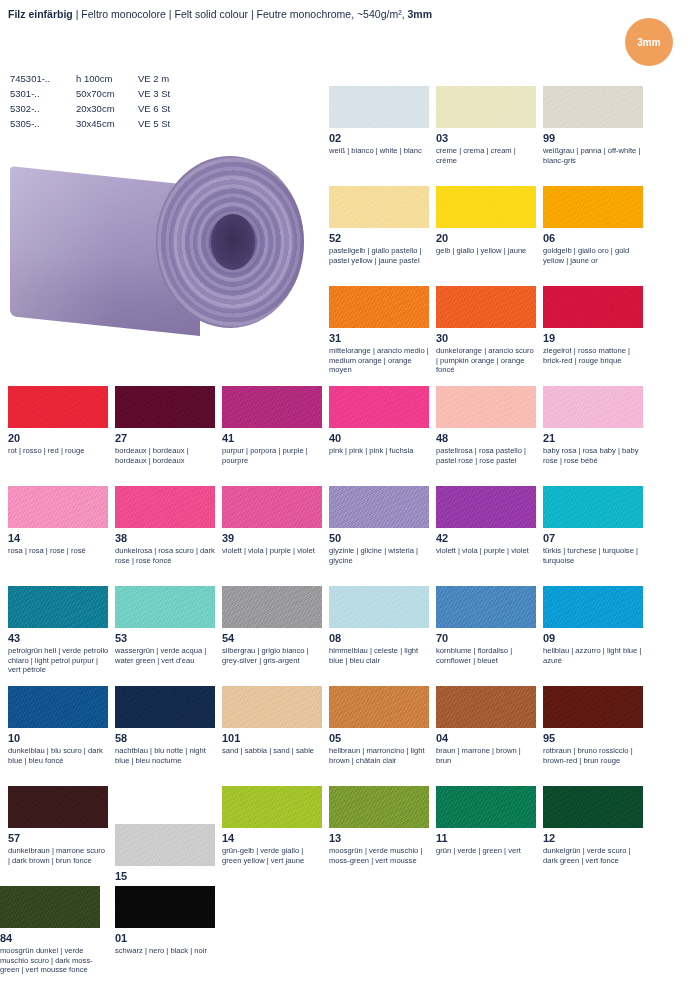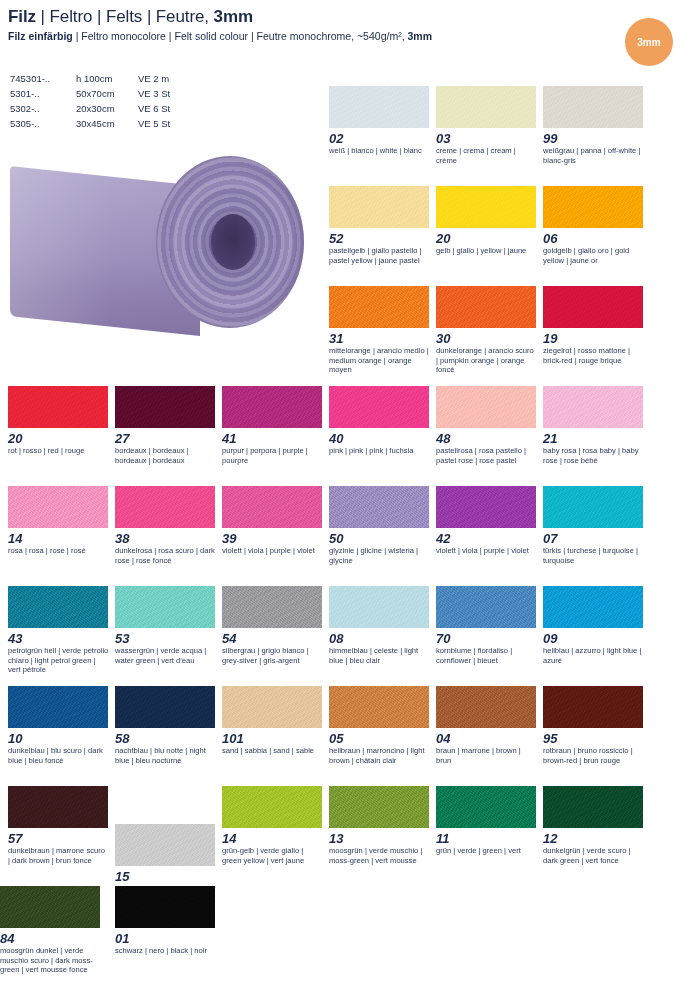--- a/index.html
+++ b/index.html
@@ -76,32 +76,27 @@
     background:radial-gradient(ellipse at 50% 45%, #3b2f56 0%, #4a3c69 60%, #5d4e7e 100%);
   }
 
   
   .swatch { position:absolute; }
   .chip { width:100px; height:42px; }
   .chip-tex {
     width:100%; height:100%;
     background-blend-mode:overlay, overlay, normal;
   }
-  .code { font-size:13px; font-weight:bold; line-height:13px; margin-top:4px; color:#1b2a4a;font-style:italic; }
+  .code { font-size:11px; font-weight:bold; line-height:13px; margin-top:4px; color:#1b2a4a; }
   .names { font-size:7.6px; line-height:9.6px; color:#2b3a5c; width:101px; margin-top:1px; }
 </style>
 </head>
 <body>
 
 <div id="header">
-  <div class="title-line">
-    <span class="b">Filz</span>
-    <span>| Feltro | Felts | Feutre,</span>
-    <span class="b">3mm</span>
-  </div>
   <div class="subtitle2">
     <span class="b">Filz einfärbig</span>
     <span>| Feltro monocolore | Felt solid colour | Feutre monochrome, ~540g/m²,</span>
     <span class="b">3mm</span>
   </div>
 </div>
 
 <div id="badge">
   <span>3mm</span>
 </div>
@@ -287,21 +282,21 @@
         <div class="chip-tex" style="background: repeating-linear-gradient(37deg, rgba(255, 255, 255, 0.09) 0px, rgba(255, 255, 255, 0.09) 1px, rgba(0, 0, 0, 0.06) 1px, rgba(0, 0, 0, 0.06) 2px), repeating-linear-gradient(118deg, rgba(255, 255, 255, 0.07) 0px, rgba(255, 255, 255, 0.07) 1px, rgba(0, 0, 0, 0.05) 1px, rgba(0, 0, 0, 0.05) 3px), rgb(17, 181, 201);"></div>
       </div>
       <div class="code">07</div>
       <div class="names">türkis | turchese | turquoise | turquoise</div>
     </div>
     <div class="swatch" style="left: 8px; top: 586px;">
       <div class="chip">
         <div class="chip-tex" style="background: repeating-linear-gradient(37deg, rgba(255, 255, 255, 0.09) 0px, rgba(255, 255, 255, 0.09) 1px, rgba(0, 0, 0, 0.06) 1px, rgba(0, 0, 0, 0.06) 2px), repeating-linear-gradient(118deg, rgba(255, 255, 255, 0.07) 0px, rgba(255, 255, 255, 0.07) 1px, rgba(0, 0, 0, 0.05) 1px, rgba(0, 0, 0, 0.05) 3px), rgb(18, 124, 149);"></div>
       </div>
       <div class="code">43</div>
-      <div class="names">petrolgrün hell | verde petrolio chiaro | light petrol green | vert pétrole</div>
+      <div class="names">petrolgrün hell | verde petrolio chiaro | light petrol purpur | vert pétrole</div>
     </div>
     <div class="swatch" style="left: 115px; top: 586px;">
       <div class="chip">
         <div class="chip-tex" style="background: repeating-linear-gradient(37deg, rgba(255, 255, 255, 0.09) 0px, rgba(255, 255, 255, 0.09) 1px, rgba(0, 0, 0, 0.06) 1px, rgba(0, 0, 0, 0.06) 2px), repeating-linear-gradient(118deg, rgba(255, 255, 255, 0.07) 0px, rgba(255, 255, 255, 0.07) 1px, rgba(0, 0, 0, 0.05) 1px, rgba(0, 0, 0, 0.05) 3px), rgb(114, 207, 195);"></div>
       </div>
       <div class="code">53</div>
       <div class="names">wassergrün | verde acqua | water green | vert d'eau</div>
     </div>
     <div class="swatch" style="left: 222px; top: 586px;">
       <div class="chip">

